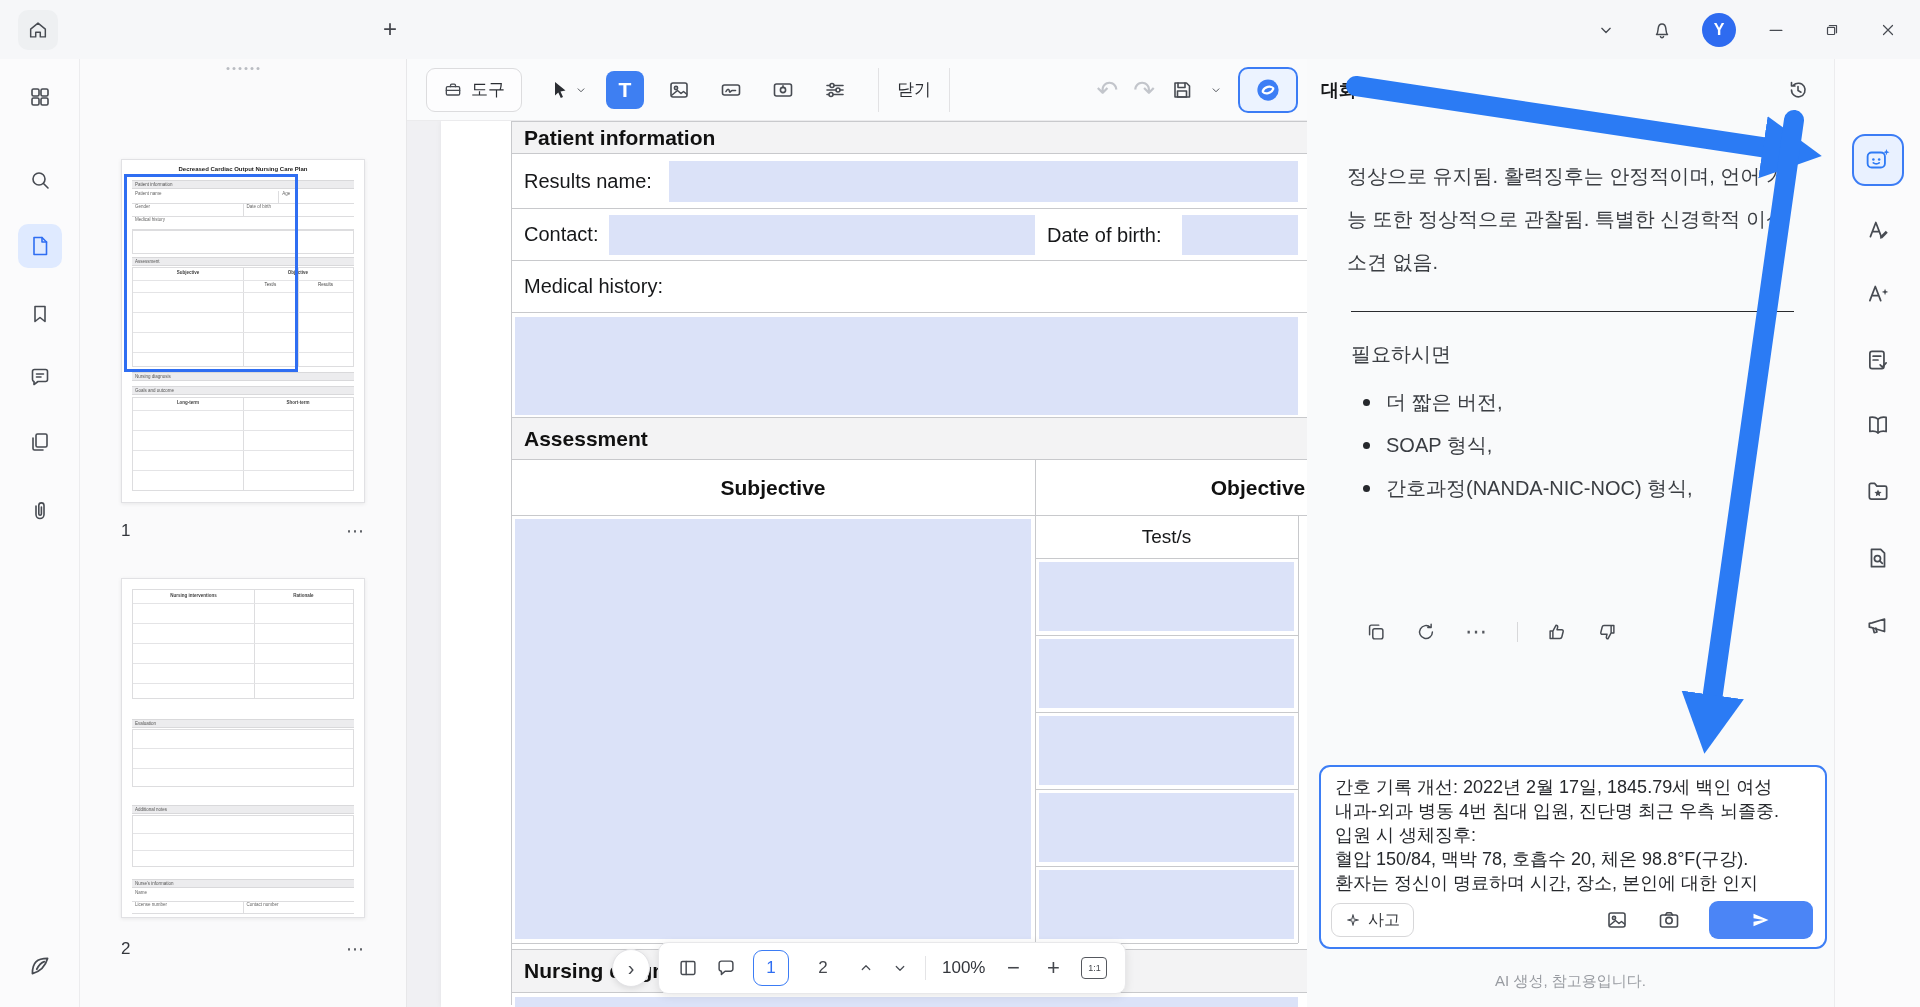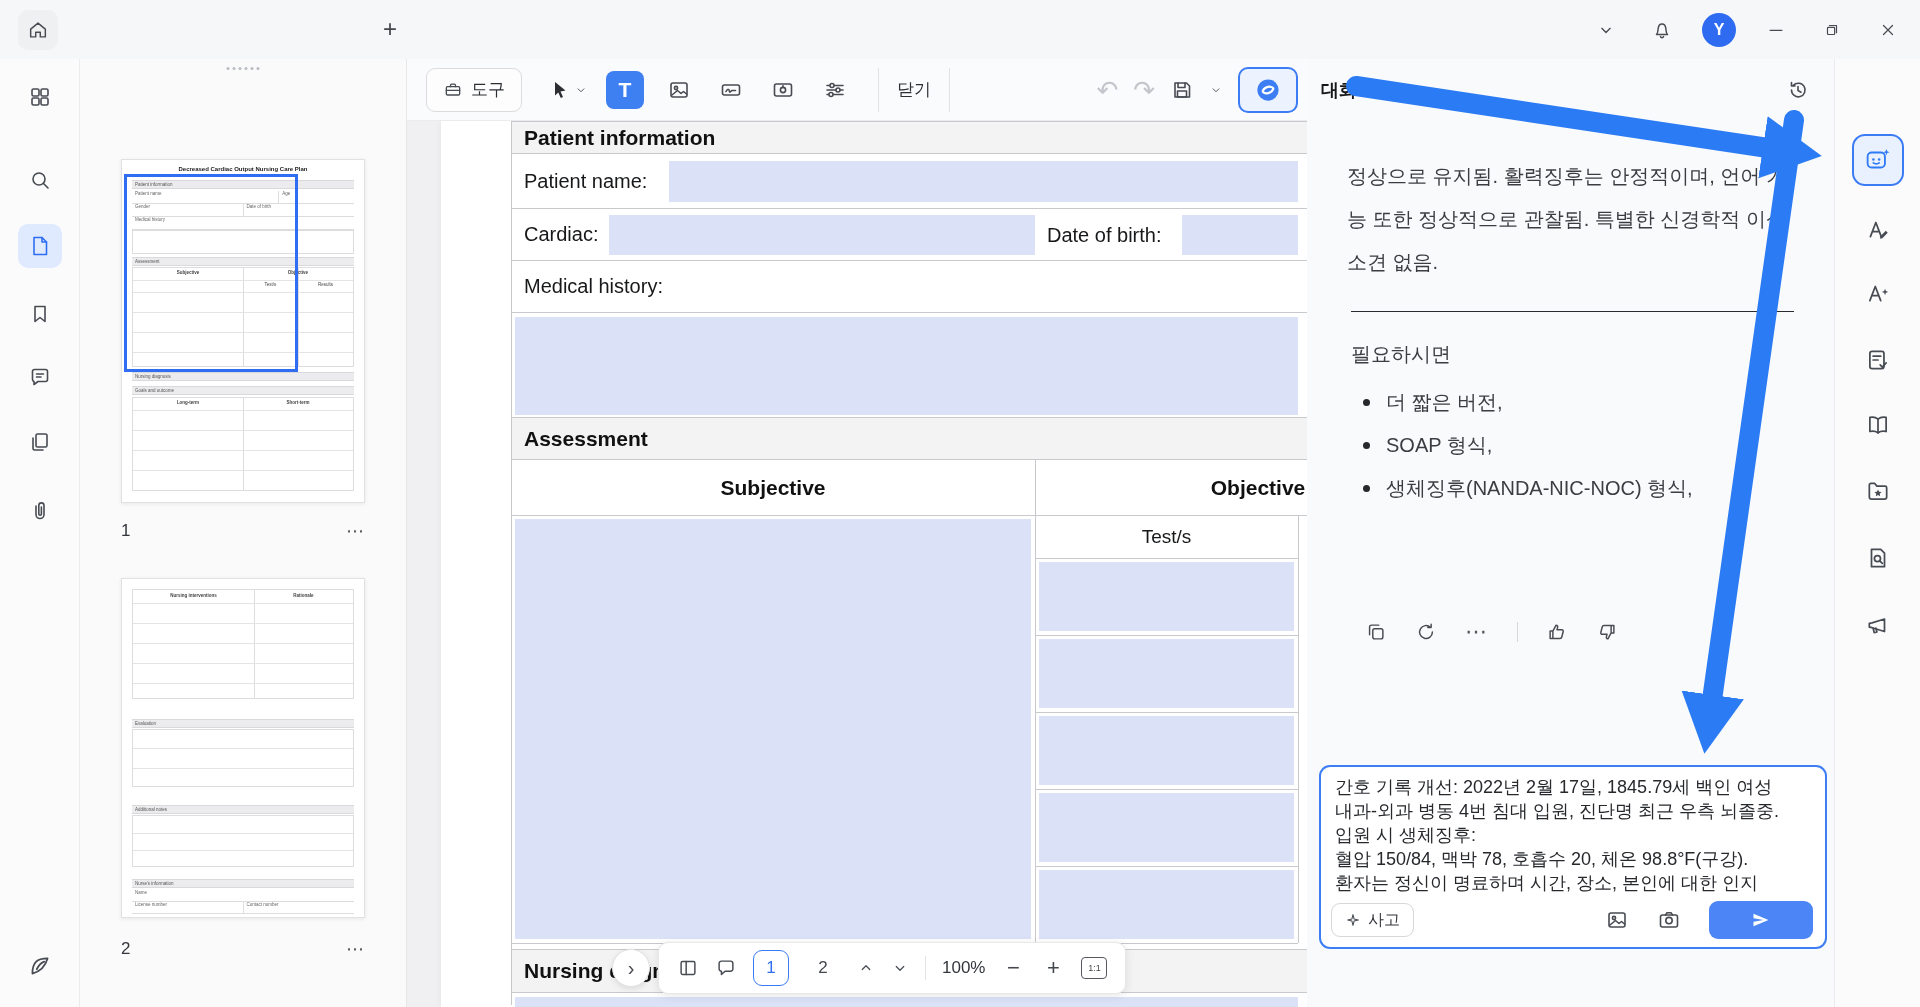--- a/index.html
+++ b/index.html
@@ -418,25 +418,25 @@
       </div>
     </div>
   </div>
 
   <div class="page">
 
     <div class="f-bar" style="top:0; height:33px">
         <span>Patient information</span>
       </div>
     <div class="f-row" style="top:33px; height:55px">
-      <span class="f-label">Patient name:</span>
+      <span class="f-label">Results name:</span>
     </div>
     <div class="f-field" style="left:228px; top:40px; right:123px; height:41px"></div>
     <div class="f-row" style="top:88px; height:52px">
-      <span class="f-label">Cardiac:</span>
+      <span class="f-label">Contact:</span>
     </div>
     <div class="f-field" style="left:168px; top:94px; width:426px; height:40px"></div>
     <div style="position:absolute; left:606px; top:88px; height:52px; display:flex; align-items:center; font-size:20px">
         <span>Date of birth:</span>
       </div>
     <div class="f-field" style="left:741px; top:94px; right:123px; height:40px"></div>
     <div class="f-row" style="top:140px; height:52px">
       <span class="f-label">Medical history:</span>
     </div>
     <div class="f-field" style="left:74px; top:196px; right:123px; height:98px"></div>
@@ -539,21 +539,21 @@
     <li>
         <span class="dot"></span>
         <span>더 짧은 버전,</span>
       </li>
     <li>
         <span class="dot"></span>
         <span>SOAP 형식,</span>
       </li>
     <li>
         <span class="dot"></span>
-        <span>생체징후(NANDA-NIC-NOC) 형식,</span>
+        <span>간호과정(NANDA-NIC-NOC) 형식,</span>
       </li>
   </ul>
 
   <div class="ai-actions">
     <span class="ic">
         <span class="ic">
           <svg width="22" height="22" viewBox="0 0 24 24">
             <rect x="8.5" y="8.5" width="11" height="11" rx="2"></rect>
             <path d="M5 15 V6.5 A2 2 0 0 1 7 4.5 H15"></path>
           </svg>
@@ -623,20 +623,21 @@
       <div class="send-btn">
         <span class="ic">
             <svg width="20" height="20" viewBox="0 0 24 24">
               <path d="M3 19.5 L21 12 L3 4.5 L3 10 L15 12 L3 14 Z" fill="#fff" stroke="none"></path>
             </svg>
           </span>
       </div>
     </div>
   </div>
 
+  <div class="ai-foot">AI 생성, 참고용입니다.</div>
 </section>
 
 <nav class="rightrail">
   <div class="rr-item hl" style="top:75px">
       <span class="ic">
         <svg width="30" height="30" viewBox="0 0 26 26">
           <rect x="4" y="6.5" width="15" height="13" rx="3.5"></rect>
           <circle cx="9" cy="12.5" r="1.1" fill="#2f7bf5" stroke="none"></circle>
           <circle cx="14" cy="12.5" r="1.1" fill="#2f7bf5" stroke="none"></circle>
           <path d="M9 15.5 c1.3 1 3.7 1 5 0"></path>

